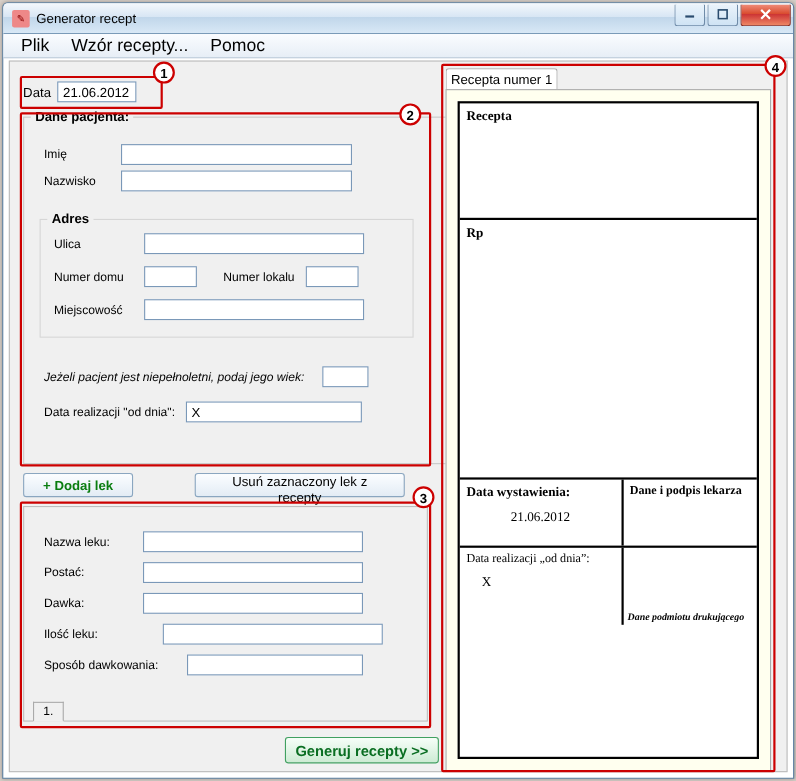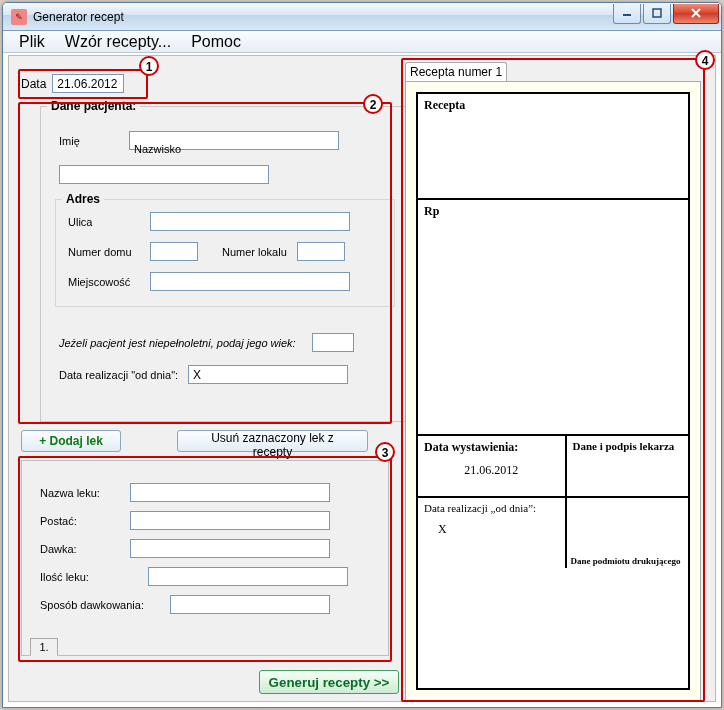--- a/index.html
+++ b/index.html
@@ -95,21 +95,21 @@
     position: absolute;
     border: 1px solid #c8c8c8;
     background: #f0f0f0;
   }
   .groupbox .legend {
     position: absolute; top: -8px; left: 6px;
     background: #f0f0f0; padding: 0 4px;
     font-size: 12px;
   }
 
-  #gb-patient { left: 12px; top: 50px; width: 440px; height: 316px; margin-left: 19px; }
+  #gb-patient { left: 12px; top: 50px; width: 440px; height: 316px; }
   #gb-patient .legend { font-weight: bold; }
   .prow { position: absolute; display: flex; align-items: center; gap: 10px; }
 
   .adres-sub {
     position: absolute; left: 14px; top: 92px; width: 340px; height: 108px;
     border: 1px solid #d6d6d6;
   }
   .adres-sub .legend { position: absolute; top: -8px; left: 6px; background: #f0f0f0; padding: 0 4px; }
 
   .btnrow { position: absolute; left: 12px; top: 374px; display: flex; gap: 56px; }
@@ -165,21 +165,21 @@
     background: #fff;
     border: 2px solid #000;
     position: relative;
     font-family: "Times New Roman", serif;
   }
   .recept .sect { border-bottom: 2px solid #000; padding: 4px 6px; }
   .recept .sect .hdr { font-weight: bold; font-size: 12px; }
   .recept .split { display: flex; }
   .recept .split > div { padding: 4px 6px; }
   .recept .split > div:first-child { border-right: 2px solid #000; width: 55%; }
-  .recept .small { font-size: 9px; font-weight: bold; }
+  .recept .small { font-size: 9px; font-weight: bold; font-style: italic; }
 </style>
 </head>
 <body>
 
 <div class="window">
   <div class="titlebar">
     <div class="app-icon">✎</div>
     <div class="title">Generator recept</div>
     <div class="winbtns">
       <div class="winbtn">
@@ -213,21 +213,21 @@
       <input class="txt" style="width: 72px;" value="21.06.2012">
     </div>
 
     <div id="gb-patient" class="groupbox">
       <div class="legend">Dane pacjenta:</div>
 
       <div class="prow" style="left:18px; top:24px;">
         <label style="width:60px">Imię</label>
         <input class="txt" style="width: 210px;" value="">
       </div>
-      <div class="prow" style="left:18px; top:36px;flex-direction:column;">
+      <div class="prow" style="left:18px; top:48px;">
         <label style="width:60px">Nazwisko</label>
         <input class="txt" style="width: 210px;" value="">
       </div>
 
       <div class="adres-sub">
         <div class="legend">Adres</div>
         <div class="prow" style="left:12px; top:12px;">
           <label style="width:72px">Ulica</label>
           <input class="txt" style="width: 200px;" value="">
         </div>

